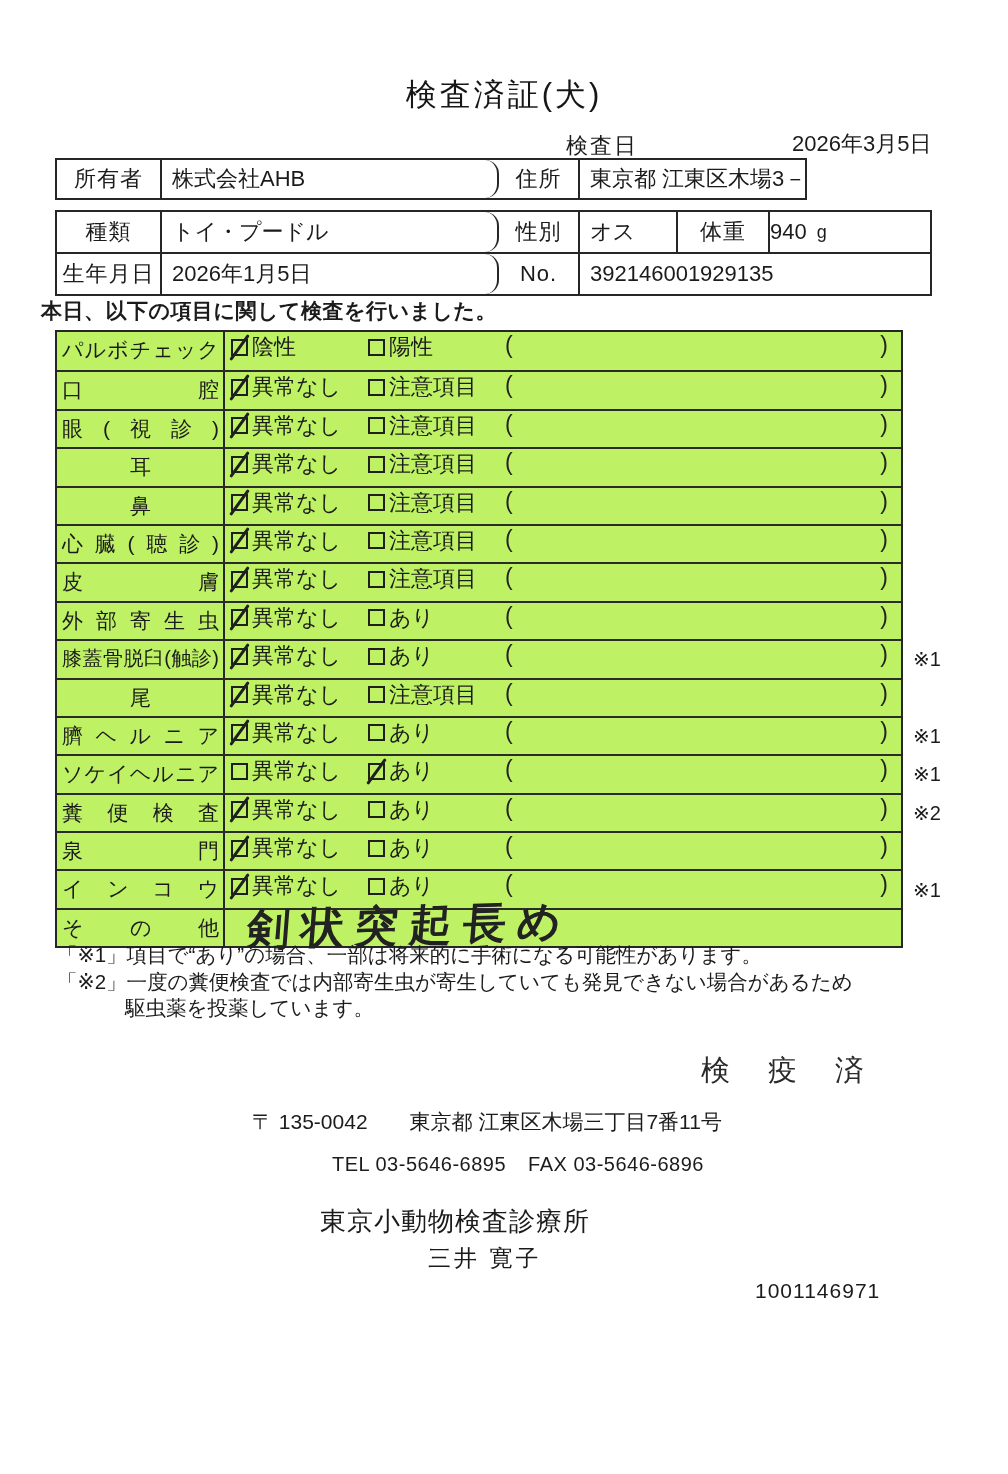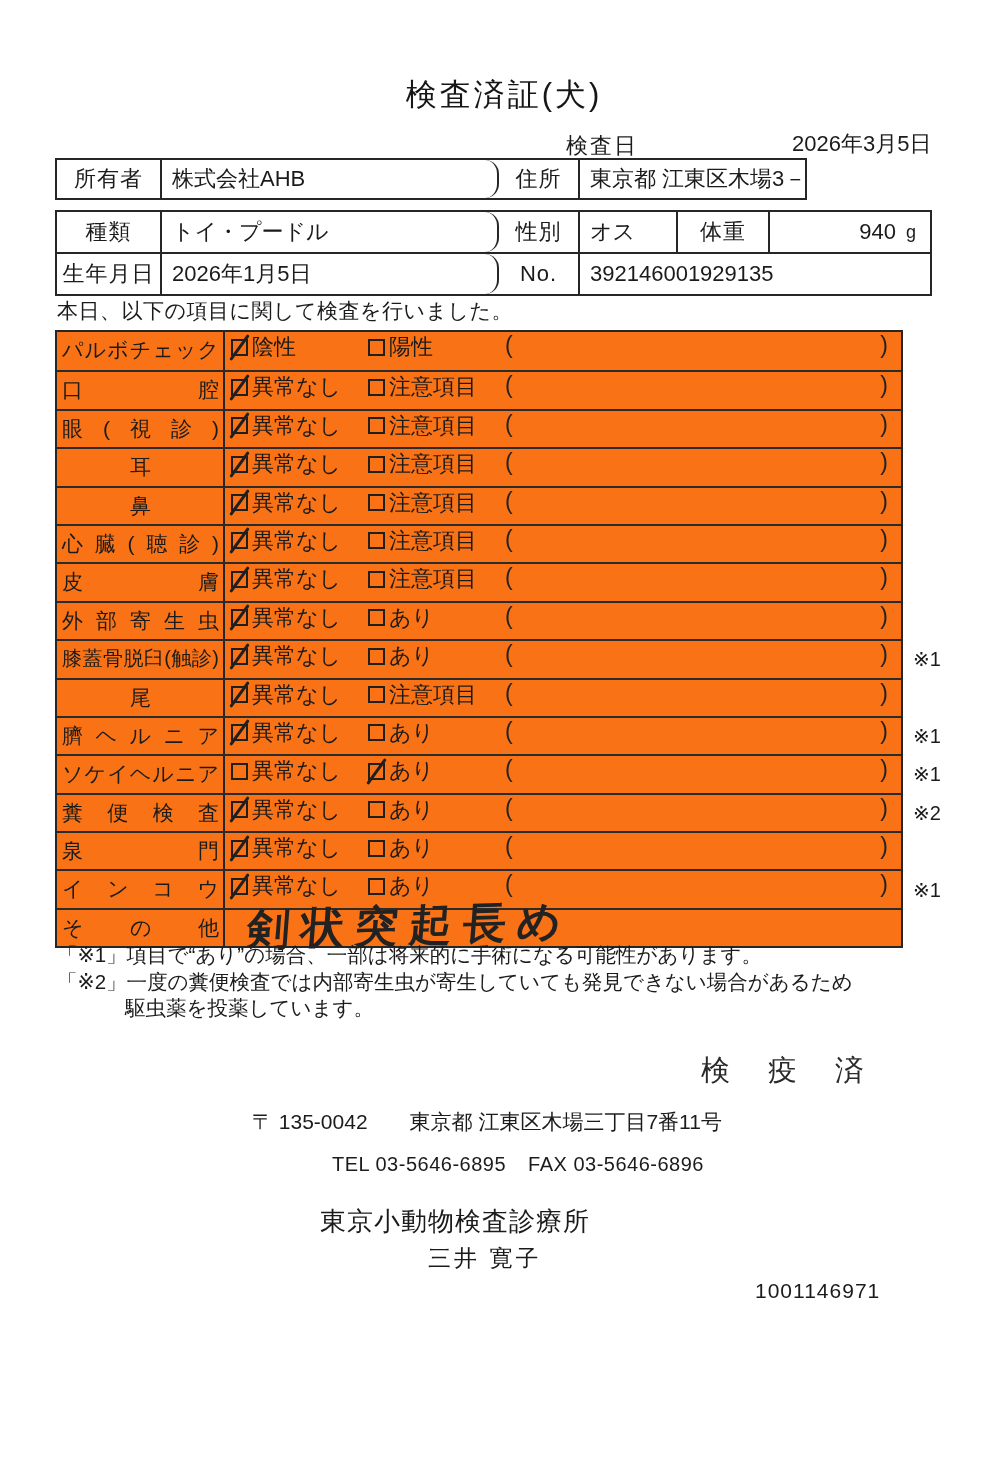--- a/index.html
+++ b/index.html
@@ -19,26 +19,26 @@
   .hrow{display:flex;height:38px;}
   .t2 .hrow{height:40px;}
   .t2 .hrow + .hrow{border-top:2px solid #262626;}
   .hcell{box-sizing:border-box;display:flex;align-items:center;font-size:22px;overflow:hidden;white-space:nowrap;}
   .hcell.lab{justify-content:center;letter-spacing:1px;}
   .hcell.val{padding-left:10px;}
   .hcell.bd{border-right:2px solid #262626;}
   .w-105{width:105px;flex:none;} .w-337{width:337px;flex:none;border-radius:14px;}
   .w-81{width:81px;flex:none;} .w-98{width:98px;flex:none;text-align:center;} .w-72{width:92px;flex:none;}
   .grow{flex:1;}
-  .weight-val{justify-content:flex-end;padding-right:10px;}
+  .weight-val{justify-content:flex-start;padding-right:10px;}
   .weight-val .unit{font-size:18px;margin-left:10px;margin-right:4px;}
   
-  .intro{left:57px;top:297px;font-size:21px;letter-spacing:0.5px;}
-  
-  .checklist{left:55px;top:330px;width:848px;border:2px solid #262626;box-sizing:border-box;background:#f97316;}
+  .intro{left:41px;top:297px;font-size:21px;letter-spacing:0.5px;font-weight:bold;}
+  
+  .checklist{left:55px;top:330px;width:848px;border:2px solid #262626;box-sizing:border-box;background:#bef264;}
   .trow{display:flex;height:38.4px;box-sizing:border-box;position:relative;}
   .trow + .trow{border-top:2px solid #2b2b2b;}
   .rlabel{
     width:168px;flex:none;border-right:2px solid #262626;box-sizing:border-box;
     font-size:21px;line-height:35px;padding:0 4px 0 5px;overflow:hidden;white-space:nowrap;
     text-align:justify;text-align-last:justify;text-justify:inter-character;
   }
   .rlabel.center{text-align:center;text-align-last:center;}
   .rlabel.tight{letter-spacing:0;font-size:20px;}
   .rcontent{flex:1;display:flex;align-items:flex-start;padding-left:6px;position:relative;border-radius:15px;}

